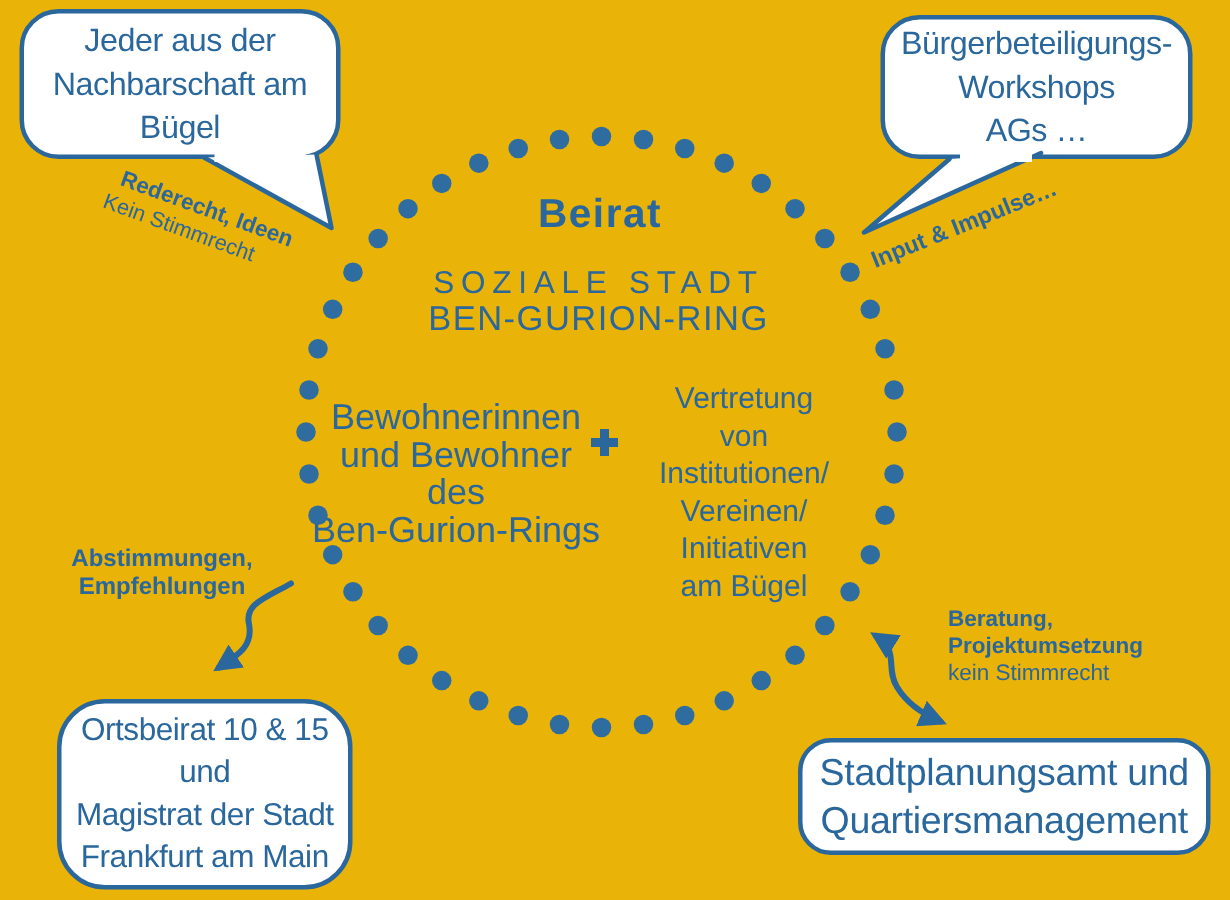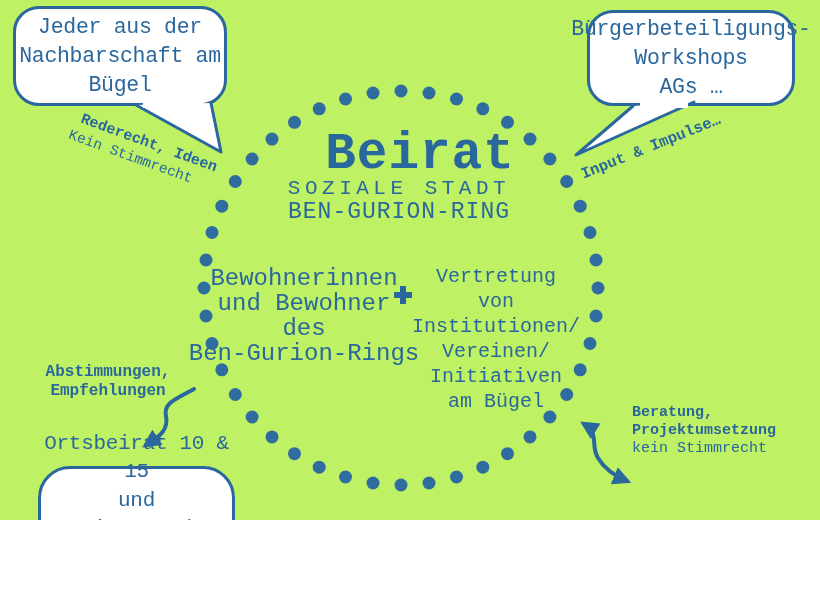--- a/index.html
+++ b/index.html
@@ -1,18 +1,18 @@
 <!DOCTYPE html>
 <html><head>
 <meta charset="utf-8">
 <style>
   html,body{margin:0;padding:0;background:#fff;}
   #canvas{
-    position:relative;width:820px;height:520px;background:#bef264;overflow:hidden;
-    font-family:Liberation Mono, monospace;color:var(--accent);
+    position:relative;width:820px;height:600px;background:#eab308;overflow:hidden;
+    font-family:Liberation Sans, sans-serif;color:var(--accent);
     --accent:#2a679c;--dot:#2f6da0;
   }
   .abs{position:absolute;}
   .pre{white-space:pre-line;}
   
   .bubble,.box{
     position:absolute;border:3px solid var(--accent);background:#fff;
     display:flex;align-items:center;justify-content:center;text-align:center;
     z-index:2;box-sizing:border-box;
   }
@@ -31,25 +31,25 @@
   #label-tl .l1{font-weight:bold;font-size:15px;line-height:18px;}
   #label-tl .l2{font-size:14.5px;line-height:18px;margin-left:-6px;}
   #label-tr{left:582px;top:166px;transform:rotate(-22deg);transform-origin:0 50%;
             font-weight:bold;font-size:15.5px;}
   #label-bl{left:36px;top:363px;width:144px;text-align:center;
             font-weight:bold;font-size:16px;line-height:19px;}
   #label-br{left:632px;top:404px;font-size:15px;line-height:18px;}
   #label-br .b{font-weight:bold;}
   
   .ctr{position:absolute;transform:translateX(-50%);text-align:center;z-index:2;}
-  #circle-title{left:420px;top:129px;font-size:51px;font-weight:bold;letter-spacing:1px;line-height:1;}
+  #circle-title{left:400px;top:129px;font-size:27px;font-weight:bold;letter-spacing:1px;line-height:1;}
   #circle-sub1{left:399px;top:178px;font-size:21px;letter-spacing:4.5px;line-height:1;}
   #circle-sub2{left:399px;top:201px;font-size:23px;letter-spacing:1px;line-height:1;}
   #group-left{left:304px;top:266px;font-size:24px;line-height:25px;}
-  #group-right{left:496px;top:264px;font-size:20px;line-height:25px;}
+  #group-right{left:496px;top:254px;font-size:20px;line-height:25px;}
   #vote-note{left:402px;top:431px;font-size:22px;line-height:1;}
   
   #plus-icon{left:394px;top:286px;width:18px;height:18px;z-index:2;}
   #plus-icon:before,#plus-icon:after{content:"";position:absolute;background:var(--accent);}
   #plus-icon:before{left:0;top:6px;width:18px;height:6px;}
   #plus-icon:after{left:6px;top:0;width:6px;height:18px;}
 </style>
 </head>
 <body>
 
@@ -67,20 +67,24 @@
 AGs …</div>
   </div>
 
   <div class="box" id="box-bl">
     <div class="pre">Ortsbeirat 10 &amp; 15
 und
 Magistrat der Stadt
 Frankfurt am Main</div>
   </div>
 
+  <div class="box" id="box-br">
+    <div class="pre">Stadtplanungsamt und
+Quartiersmanagement</div>
+  </div>
 
   <div class="ctr" id="circle-title">Beirat</div>
   <div class="ctr" id="circle-sub1">SOZIALE STADT</div>
   <div class="ctr" id="circle-sub2">BEN-GURION-RING</div>
   <div class="ctr pre" id="group-left">Bewohnerinnen
 und Bewohner
 des
 Ben-Gurion-Rings</div>
   <div class="abs" id="plus-icon"></div>
   <div class="ctr pre" id="group-right">Vertretung

